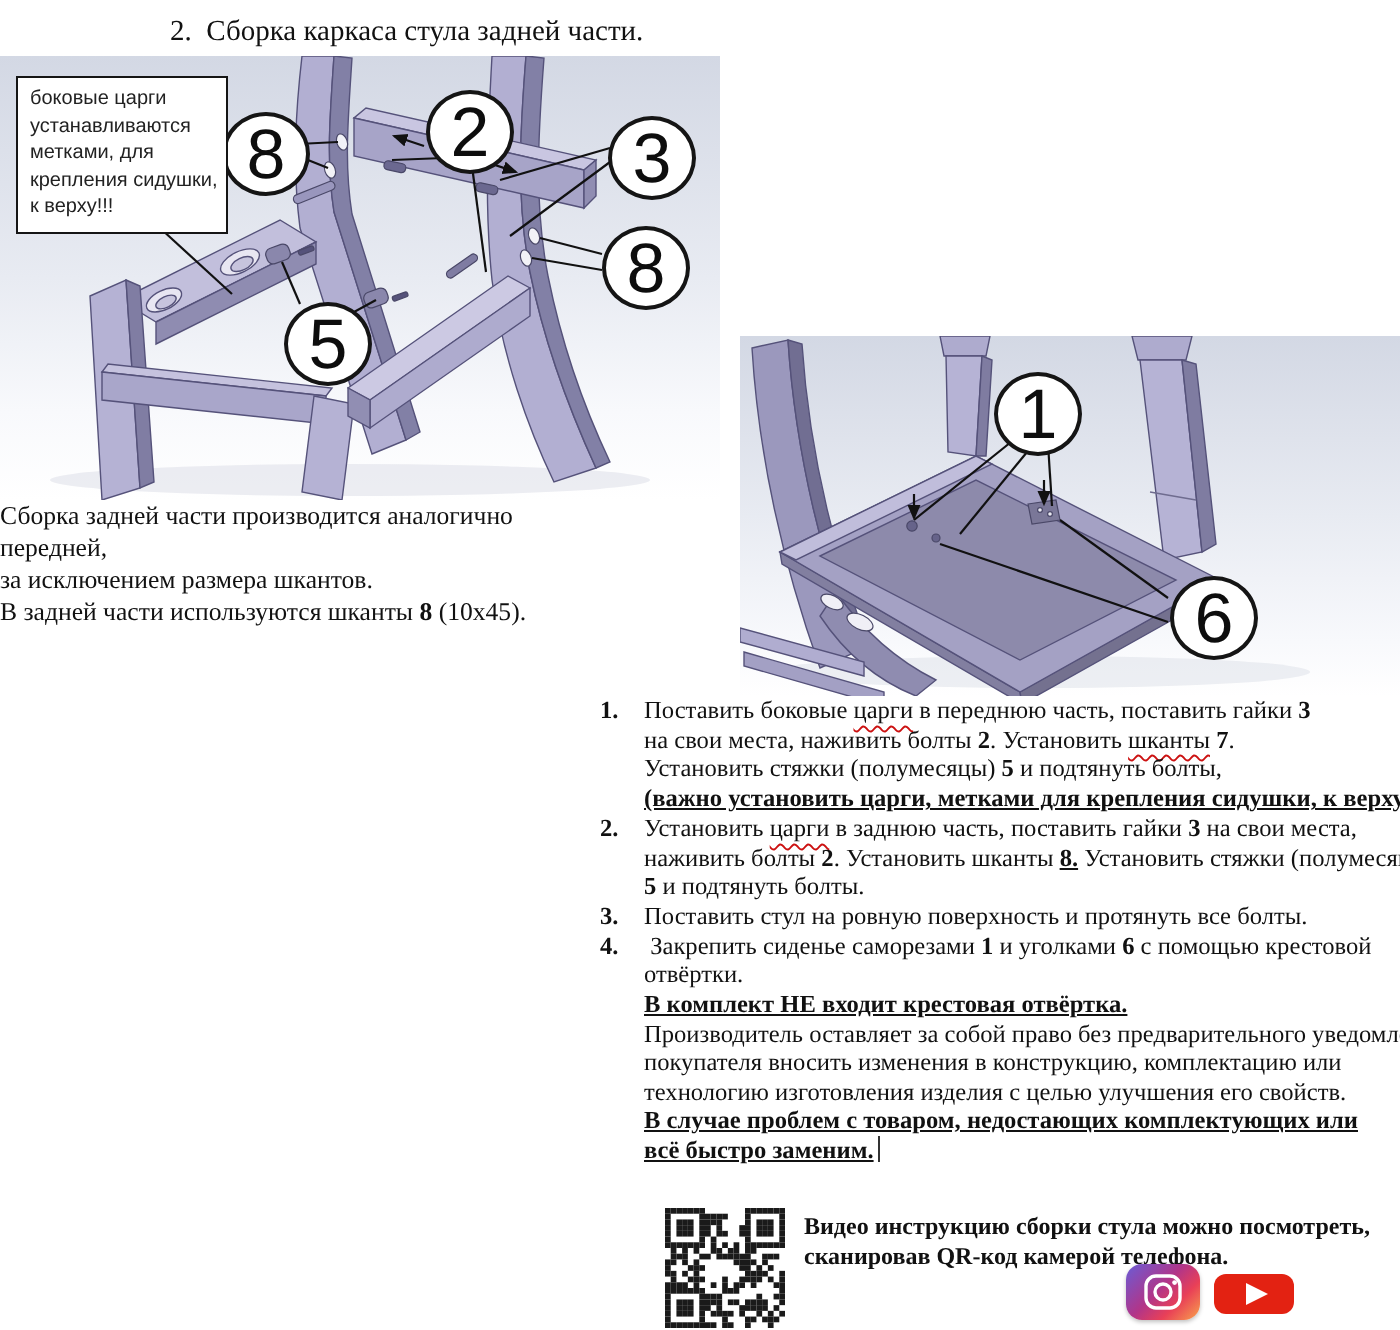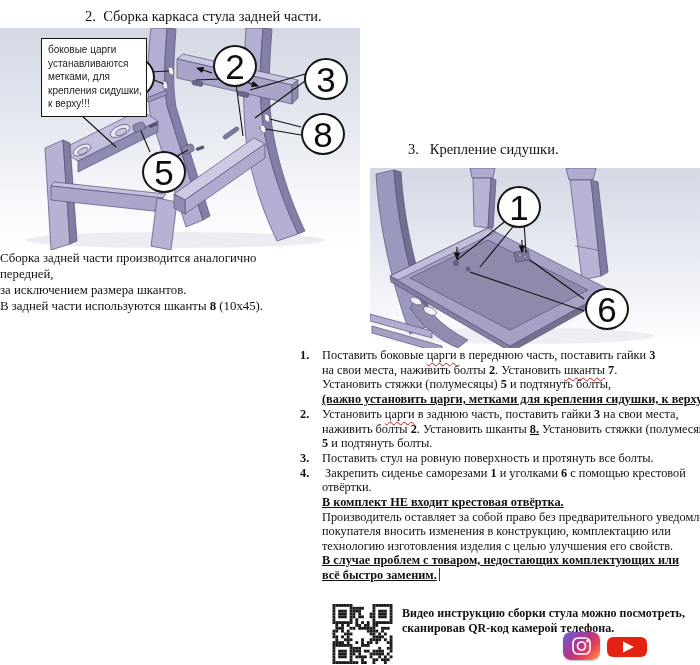--- a/index.html
+++ b/index.html
@@ -6,21 +6,21 @@
   .page{position:relative;width:700px;height:664px;background:#ffffff;overflow:hidden;
         font-family:"Liberation Serif",serif;color:#111;}
   .s2-title{position:absolute;left:85px;top:8px;font-size:14.5px;white-space:pre;}
   .s3-title{position:absolute;left:408px;top:141px;font-size:14.5px;white-space:pre;}
   .diagram{position:absolute;}
   .d1{left:0;top:28px;width:360px;height:222px;}
   .d2{left:370px;top:168px;width:330px;height:180px;}
   .diagram svg.scene{position:absolute;left:0;top:0;}
   .note{position:absolute;left:8px;top:10px;width:94px;background:#fff;border:1.6px solid #151515;
         padding:4px 4px 5px 6px;font-family:"Liberation Sans",sans-serif;font-size:10px;
-        line-height:13.5px;color:#222;white-space:pre-line;z-index:3;margin-left:33px;}
+        line-height:13.5px;color:#222;white-space:pre-line;z-index:3;}
   .callout{position:absolute;width:40px;height:38px;margin-left:-20px;margin-top:-19px;
            border:2.6px solid #151515;border-radius:50%;background:#fff;z-index:2;
            display:flex;align-items:center;justify-content:center;
            font-family:"Liberation Sans",sans-serif;font-size:35px;line-height:1;color:#0d0d0d;}
   .caption{position:absolute;left:0;top:250px;width:298px;text-align:left;
            font-size:12.8px;line-height:16px;}
   .instr{position:absolute;left:322px;top:348px;font-size:12.3px;line-height:14.7px;}
   .warranty{position:absolute;left:322px;top:553px;font-size:12.3px;line-height:15.3px;}
   .item{position:relative;}
   .num{position:absolute;left:-22px;top:0;font-weight:700;}
@@ -136,21 +136,20 @@
       <div class="callout" style="left: 321px; top: 104px;">8</div>
       <div class="callout" style="left: 162px; top: 142px;">5</div>
     </div>
 
   <div class="caption">
     <div class="cap-line"><span>Сборка задней части производится аналогично передней,</span></div>
     <div class="cap-line"><span>за исключением размера шкантов.</span></div>
     <div class="cap-line"><span>В задней части используются шканты </span><span class="b">8</span><span> (10x45).</span></div>
   </div>
 
-  <div class="s3-title">3.   Крепление сидушки.</div>
 
   <div class="diagram d2">
     <svg class="scene" width="330" height="180" viewBox="0 0 330 180">
       <defs>
         <linearGradient id="bg2" x1="0" y1="0" x2="0" y2="1">
           <stop offset="0" stop-color="#d3d8e4"></stop>
             <stop offset="0.5" stop-color="#e8ebf2"></stop>
           <stop offset="0.85" stop-color="#f8f9fc"></stop>
             <stop offset="1" stop-color="#ffffff"></stop>
         </linearGradient>

